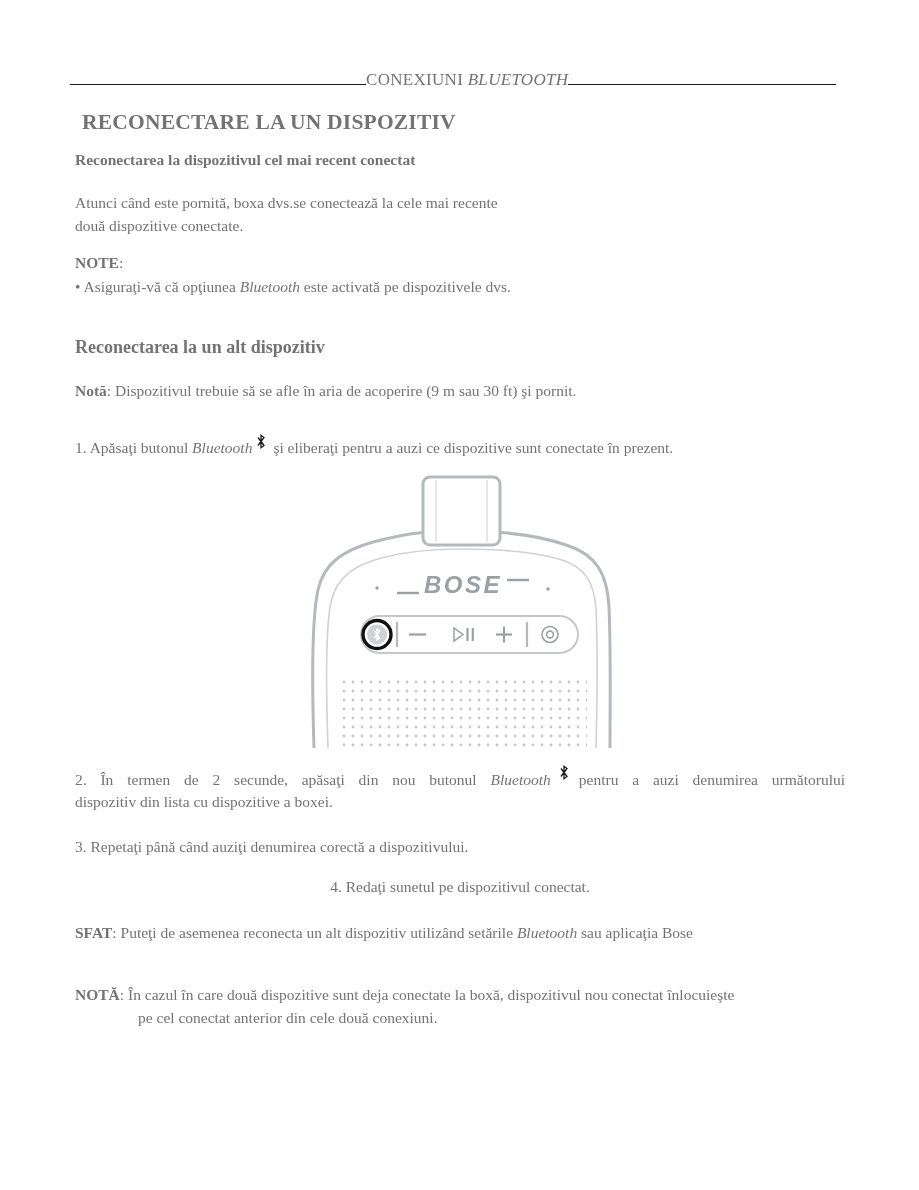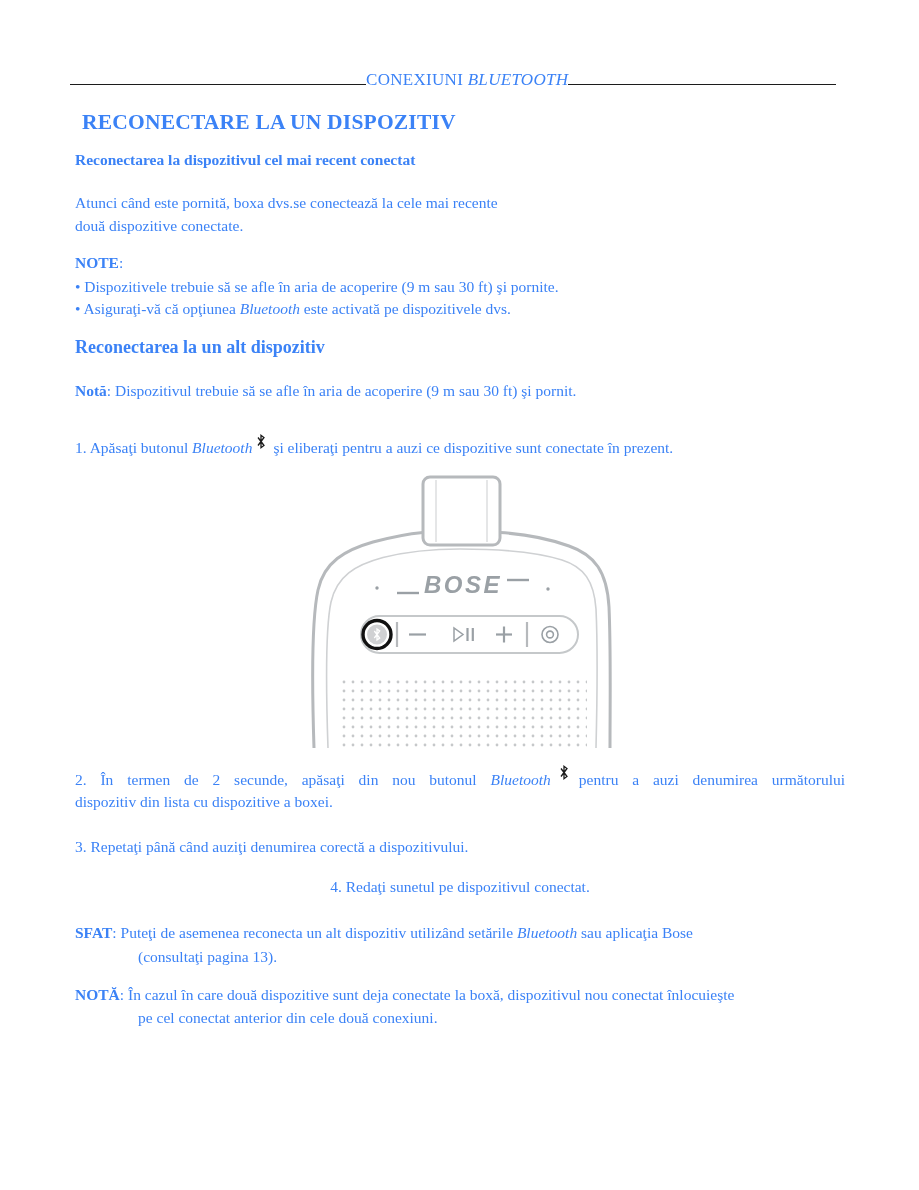--- a/index.html
+++ b/index.html
@@ -1,18 +1,18 @@
 <!DOCTYPE html>
 <html><head>
 <meta charset="utf-8">
 <style>
   html,body { margin:0; padding:0; background:#ffffff; }
   .page {
     position:relative; width:919px; height:1034px; margin:0 auto;
-    background:#ffffff; color:#3b82f6;
+    background:#ffffff; color:#737373;
     font-family:"Liberation Serif","DejaVu Serif",serif;
     font-size:15.5px; overflow:hidden;
   }
   .abs { position:absolute; left:75px; width:770px; }
   
   .header { position:absolute; left:70px; width:766px; top:66px; height:22px;
             display:flex; align-items:flex-end; }
   .rule { border-bottom:1.6px solid #1c1c1c; height:0; margin-bottom:3px; }
   .rule-left { width:296px; }
   .rule-right { flex:1; }
@@ -58,21 +58,20 @@
   <div class="abs sub-heading">Reconectarea la dispozitivul cel mai recent conectat</div>
 
   <div class="abs intro">
     <div>Atunci când este pornită, boxa dvs.se conectează la cele mai recente</div>
     <div>două dispozitive conectate.</div>
   </div>
 
   <div class="abs notes-label"><span class="b">NOTE</span><span>:</span></div>
 
   <div class="abs bullets">
-    <div>• Dispozitivele trebuie să se afle în aria de acoperire (9 m sau 30 ft) şi pornite.</div>
     <div><span>• Asiguraţi-vă că opţiunea </span><span class="it">Bluetooth</span><span> este activată pe dispozitivele dvs.</span></div>
   </div>
 
   <div class="abs sec-heading">Reconectarea la un alt dispozitiv</div>
 
   <div class="abs nota-line"><span class="b">Notă</span><span>: Dispozitivul trebuie să se afle în aria de acoperire (9 m sau 30 ft) şi pornit.</span></div>
 
   <div class="abs step1">
     <span>1. Apăsaţi butonul </span><span class="it">Bluetooth</span><svg class="bt-inline" width="12" height="17" viewBox="0 0 12 17">
         <path d="M3 4.5 L9 12.5 L6 14.8 L6 2.2 L9 4.5 L3 12.5" fill="none" stroke="#1a1a1a" stroke-width="1.3"></path>
@@ -134,21 +133,20 @@
           <path d="M3 4.5 L9 12.5 L6 14.8 L6 2.2 L9 4.5 L3 12.5" fill="none" stroke="#1a1a1a" stroke-width="1.3"></path>
         </svg><span>pentru a auzi denumirea următorului</span></div>
     <div>dispozitiv din lista cu dispozitive a boxei.</div>
   </div>
 
   <div class="abs step3">3. Repetaţi până când auziţi denumirea corectă a dispozitivului.</div>
   <div class="abs step4">4. Redaţi sunetul pe dispozitivul conectat.</div>
 
   <div class="abs tip">
     <div><span class="b">SFAT</span><span>: Puteţi de asemenea reconecta un alt dispozitiv utilizând setările </span><span class="it">Bluetooth</span><span> sau aplicaţia Bose</span></div>
-    <div class="hang">(consultaţi pagina 13).</div>
   </div>
 
   <div class="abs note2">
     <div><span class="b">NOTĂ</span><span>: În cazul în care două dispozitive sunt deja conectate la boxă, dispozitivul nou conectat înlocuieşte</span></div>
     <div class="hang">pe cel conectat anterior din cele două conexiuni.</div>
   </div>
 
   <div class="abs footer">14/ Română</div>
 
 </div>

